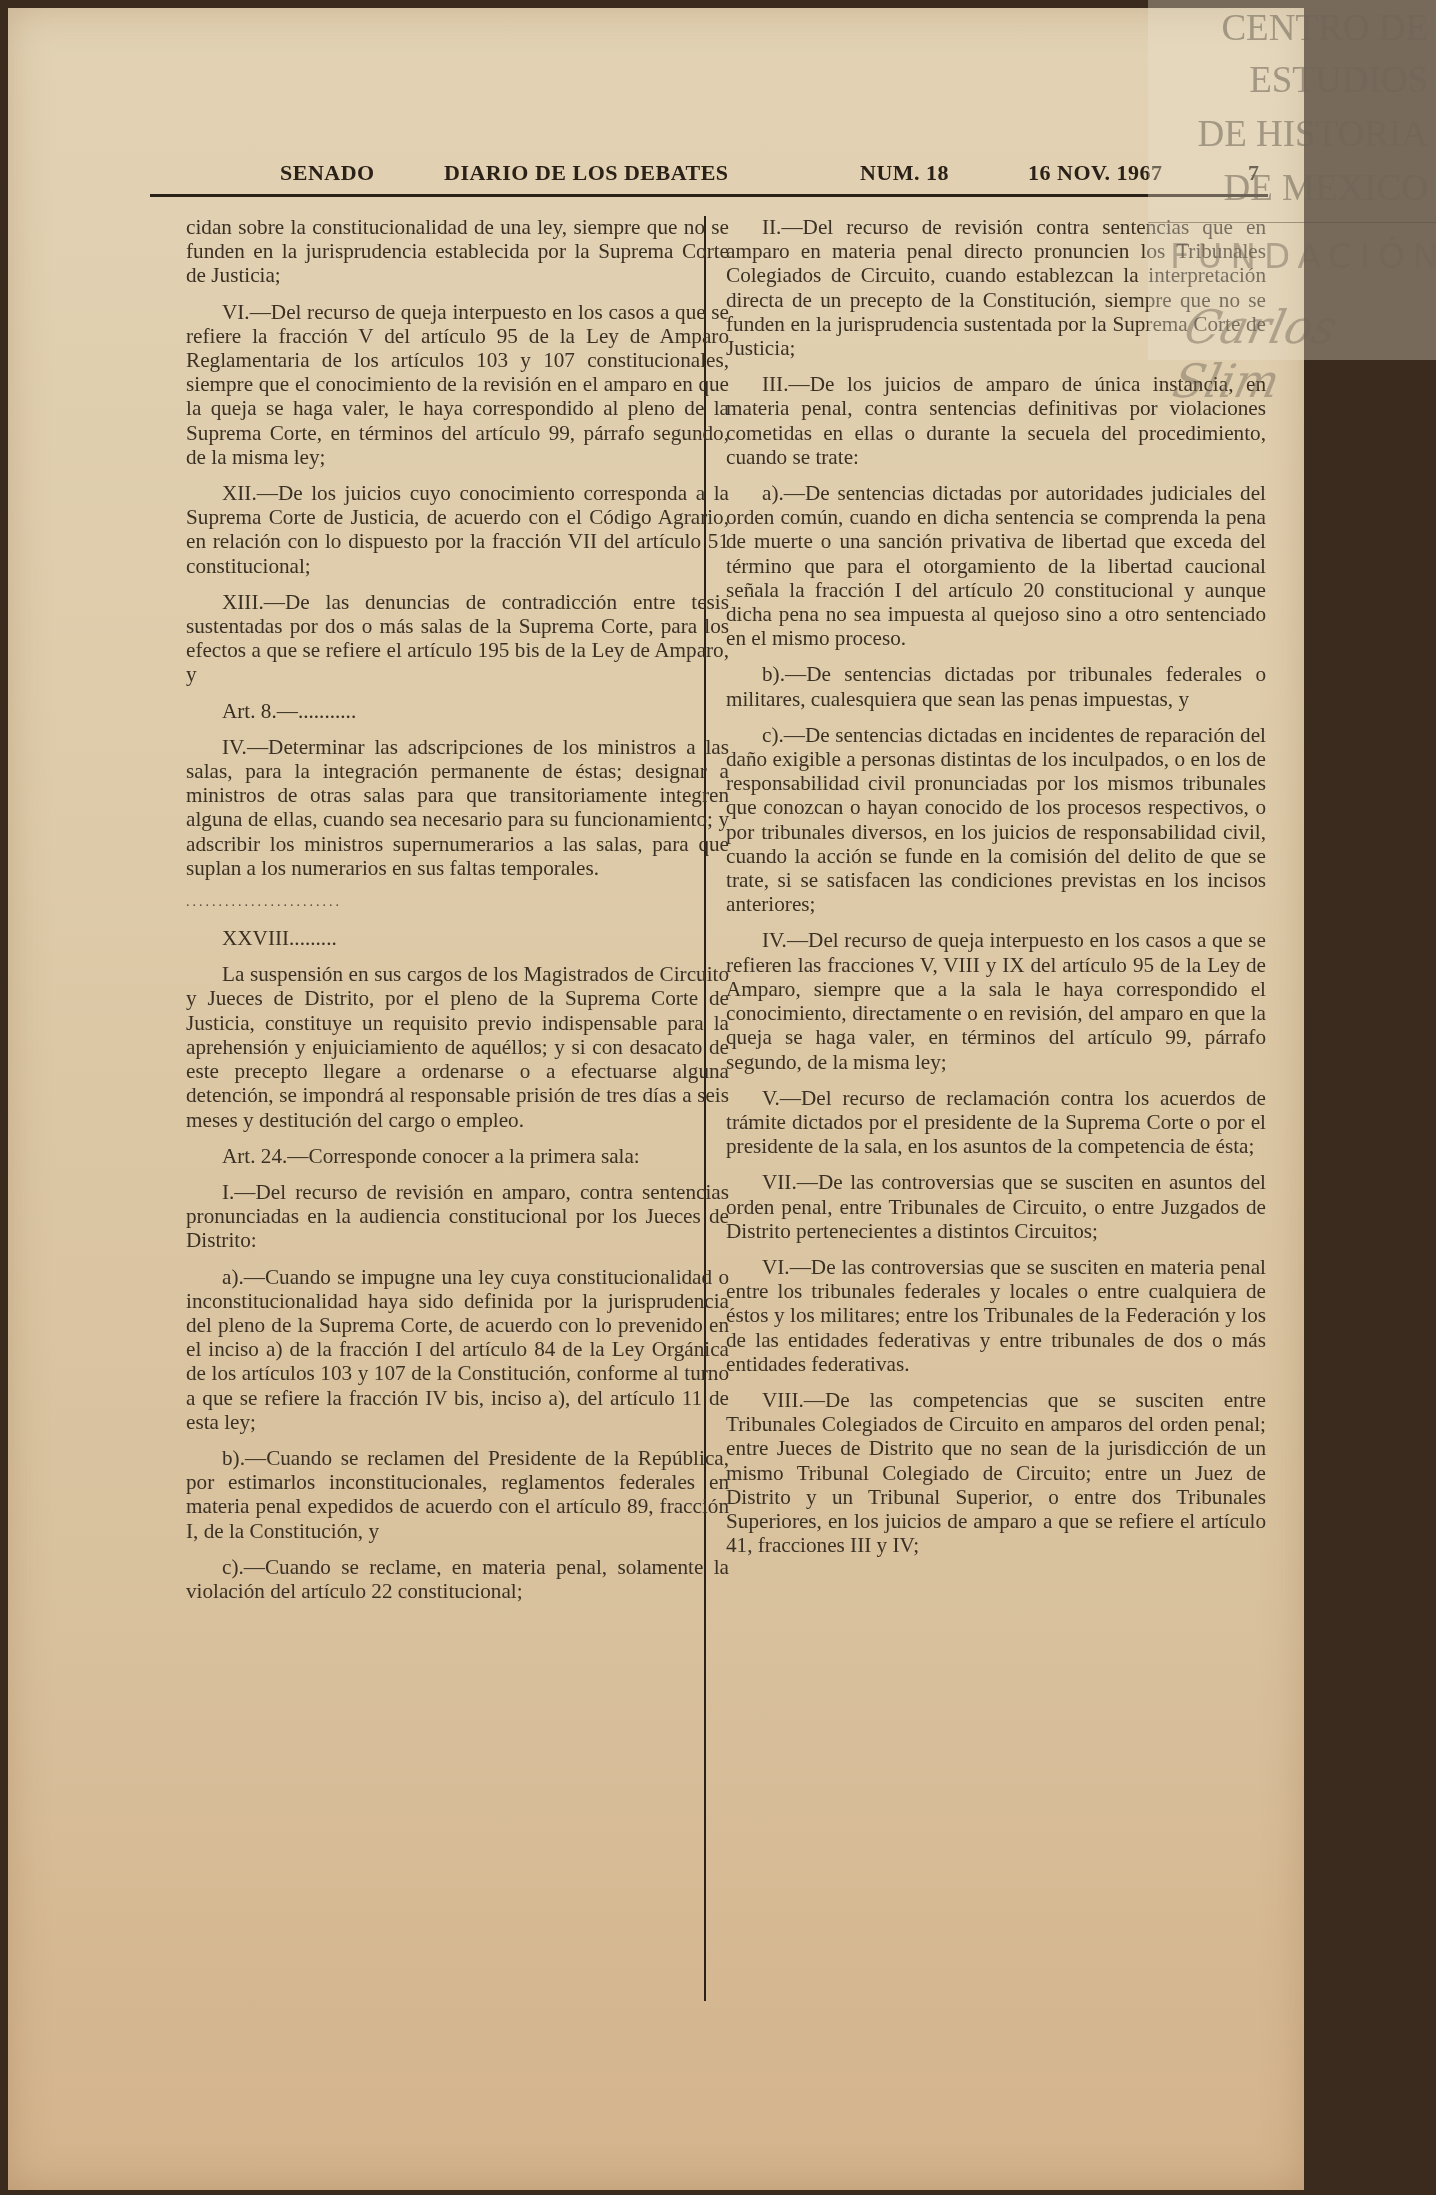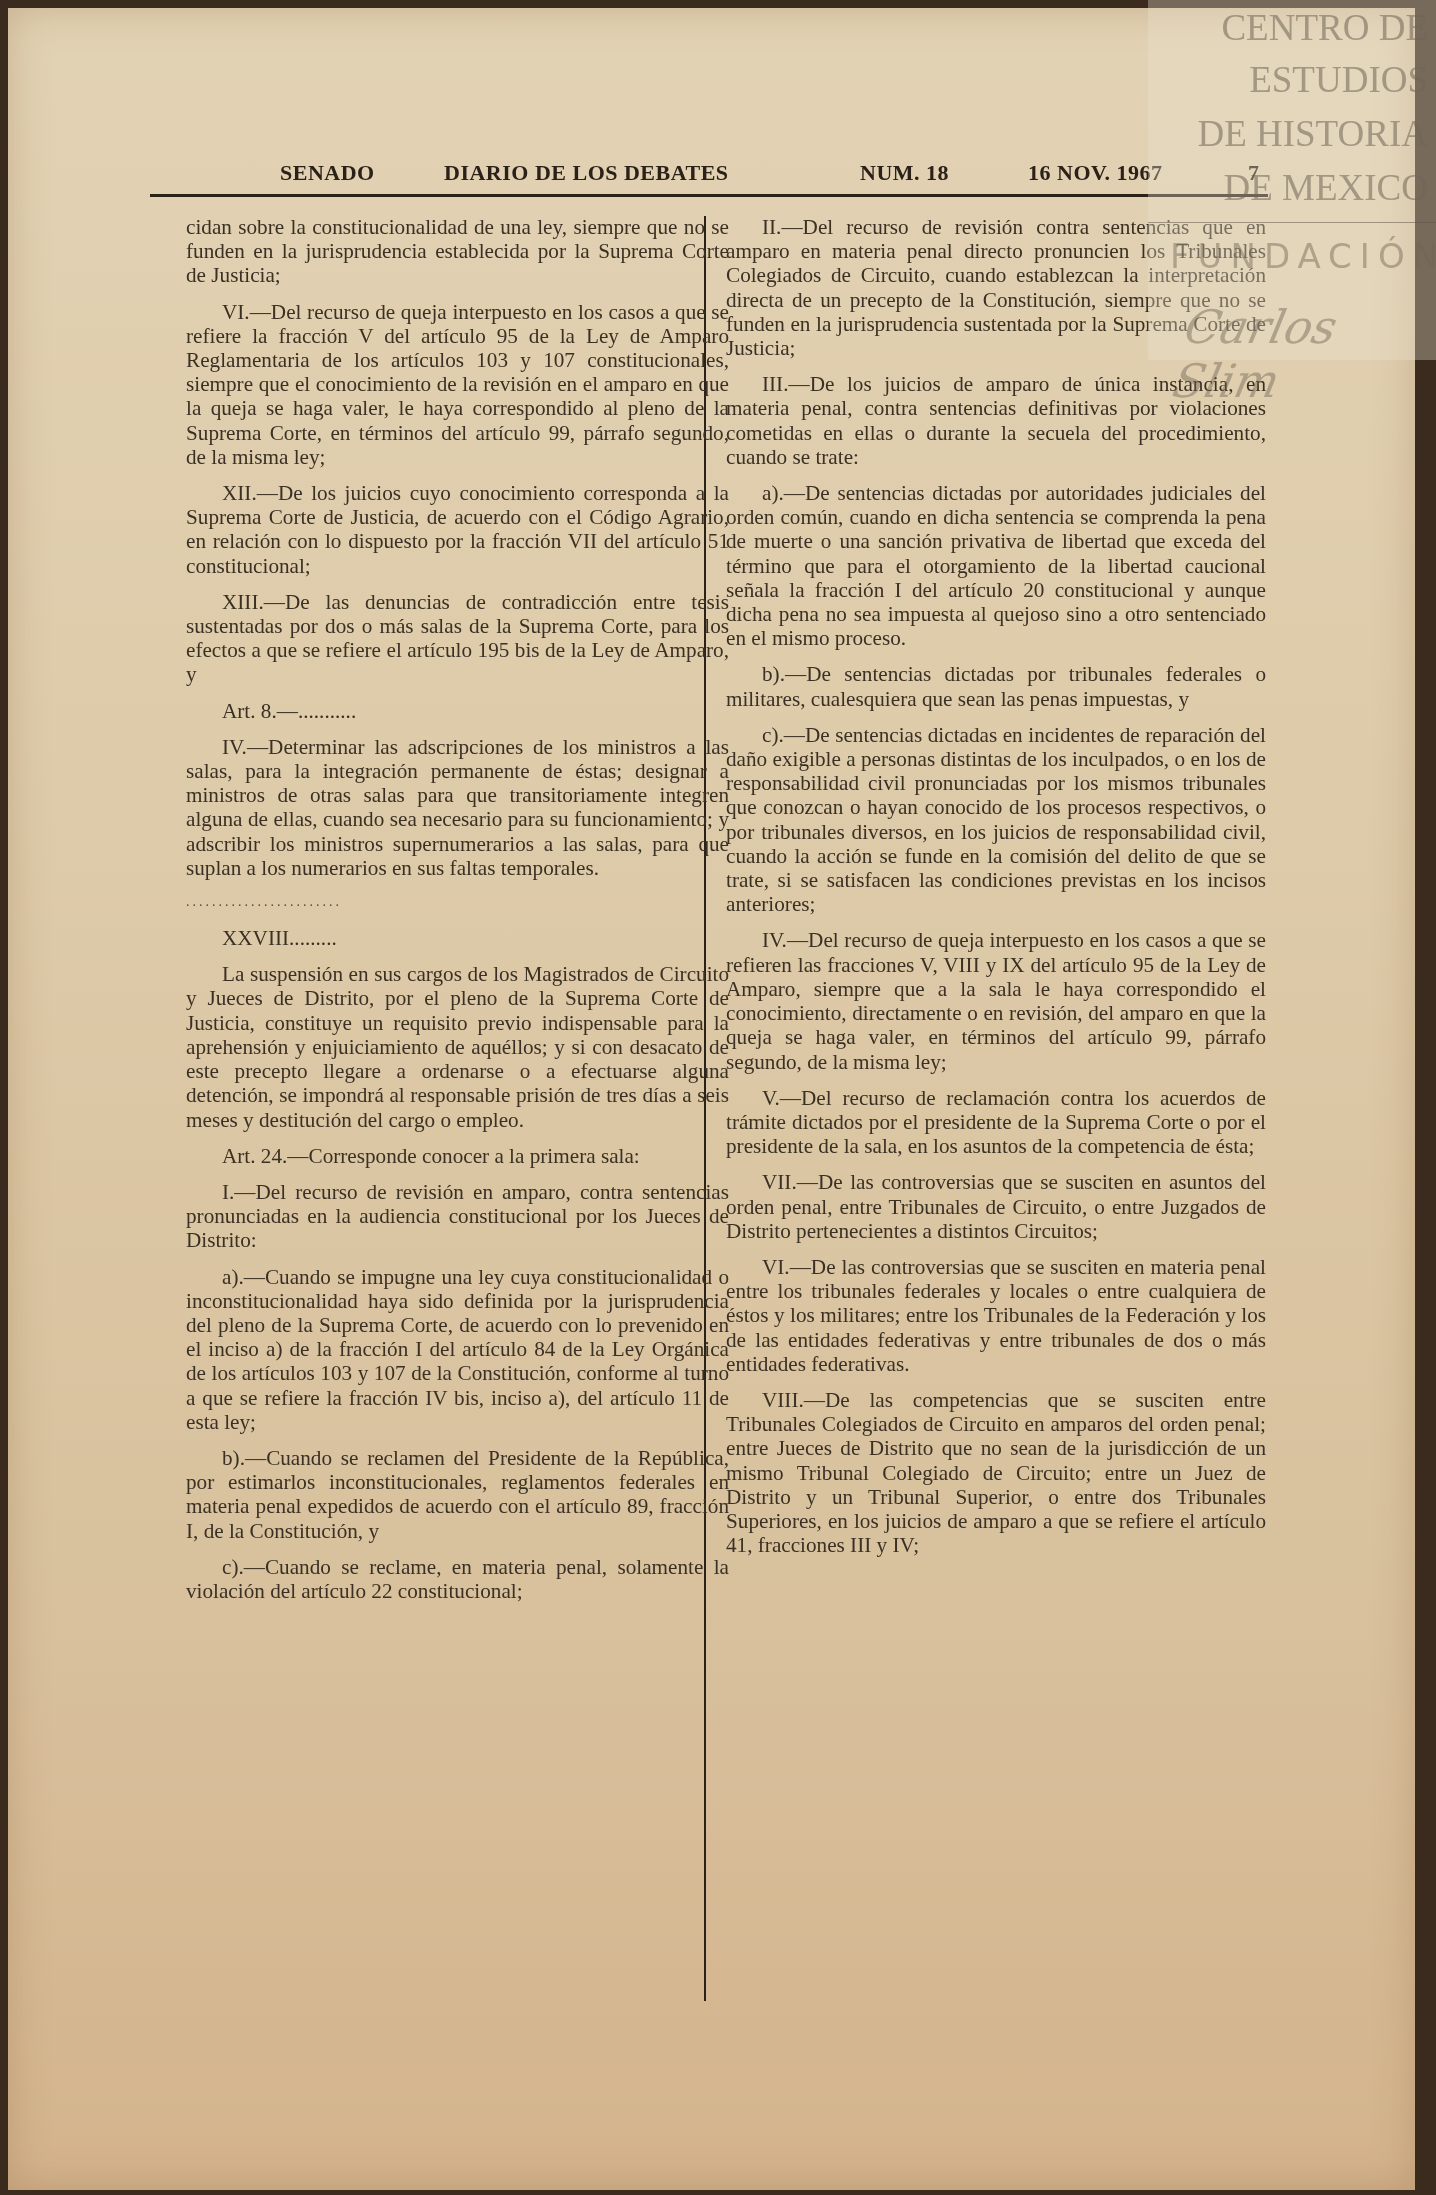--- a/index.html
+++ b/index.html
@@ -2,21 +2,21 @@
 <html><head>
 <meta charset="utf-8">
 <style>
   html, body { margin: 0; padding: 0; }
   body {
     width: 1436px; height: 2195px; position: relative; overflow: hidden;
     background: #3b2a1e;
     font-family: "Liberation Serif", "DejaVu Serif", serif;
   }
   .page {
-    position: absolute; left: 8px; top: 8px; width: 1407px; height: 2182px;
+    position: absolute; left: 8px; top: 8px; width: 1296px; height: 2182px;
     background: linear-gradient(180deg, #e2d2b4 0%, #ddcaa8 40%, #d8c09c 75%, #d3b38c 100%);
     box-shadow: inset 0 0 40px rgba(120,80,40,0.25);
   }
   .header {
     position: absolute; top: 152px; left: 272px; width: 990px; height: 32px;
     font-family: "Liberation Serif", serif; font-weight: bold; font-size: 22px;
     color: #2a2118; letter-spacing: 0.5px;
   }
   .header span { position: absolute; top: 0; white-space: nowrap; }
   .h-rule {

